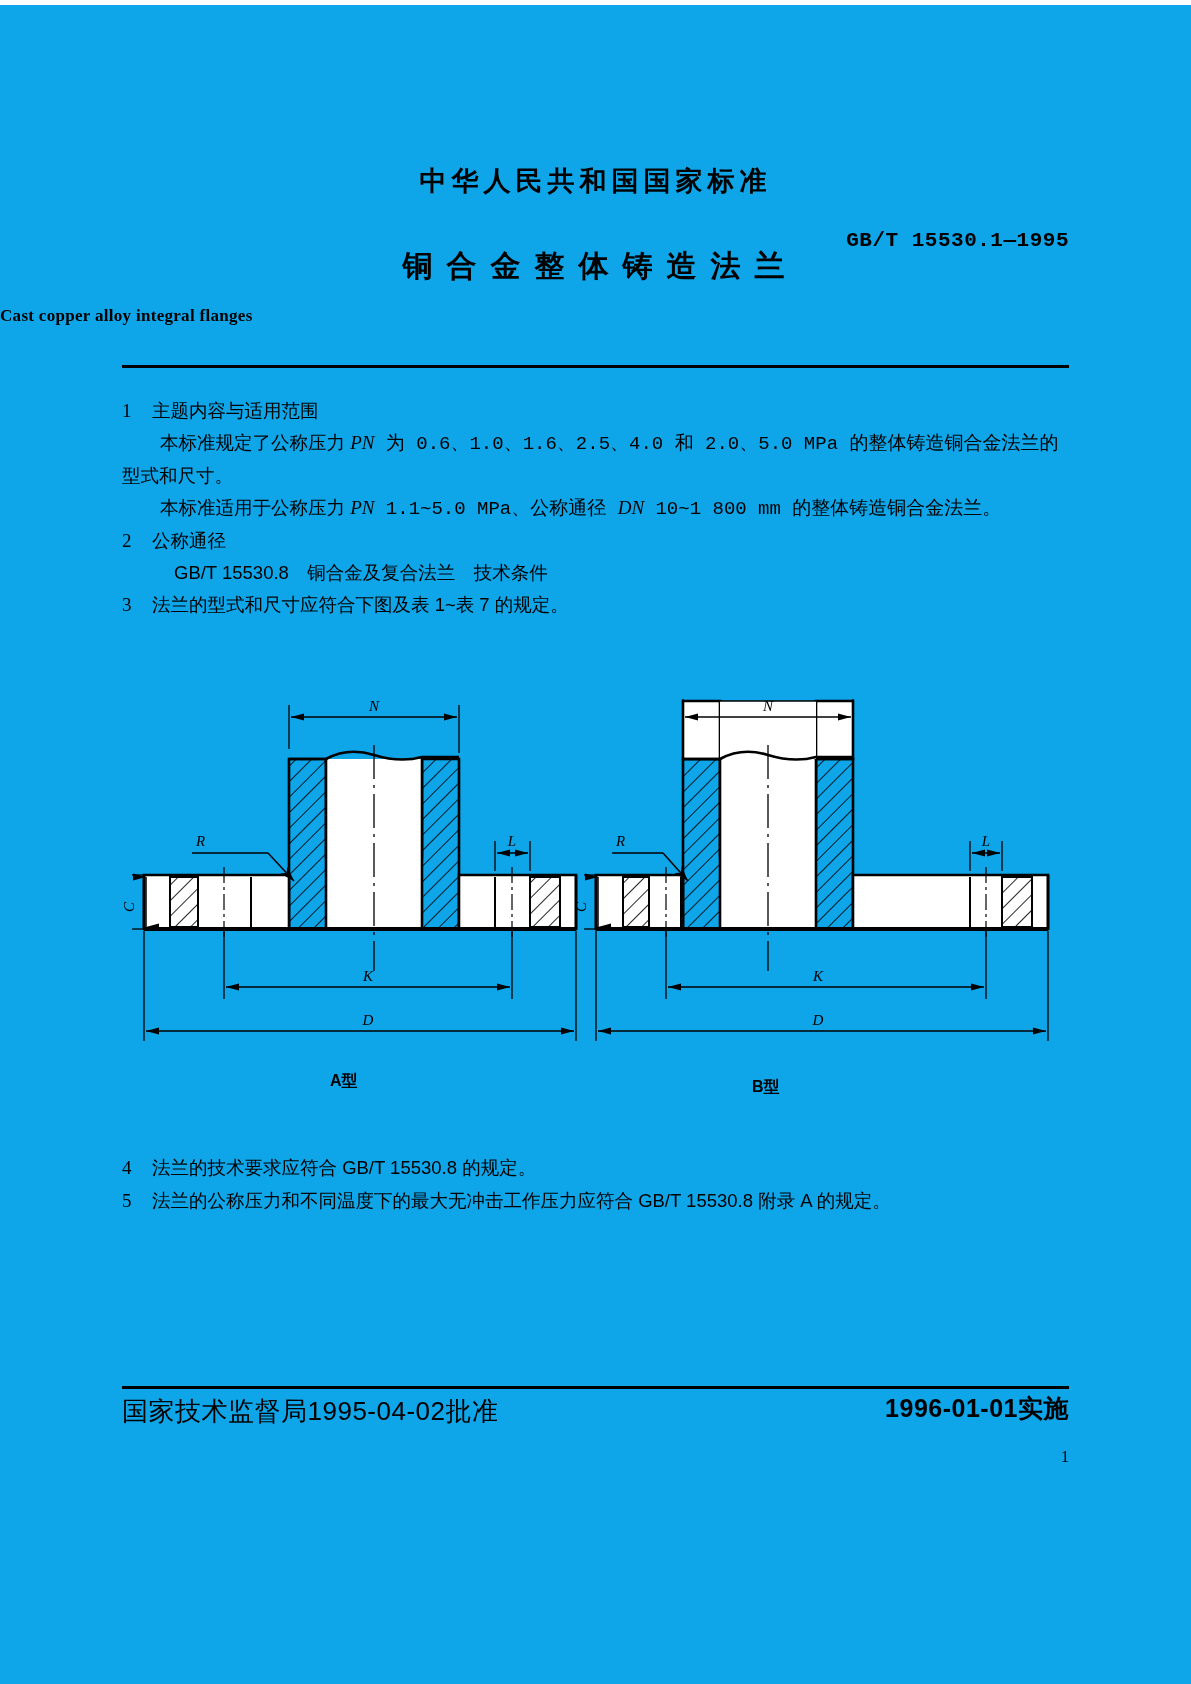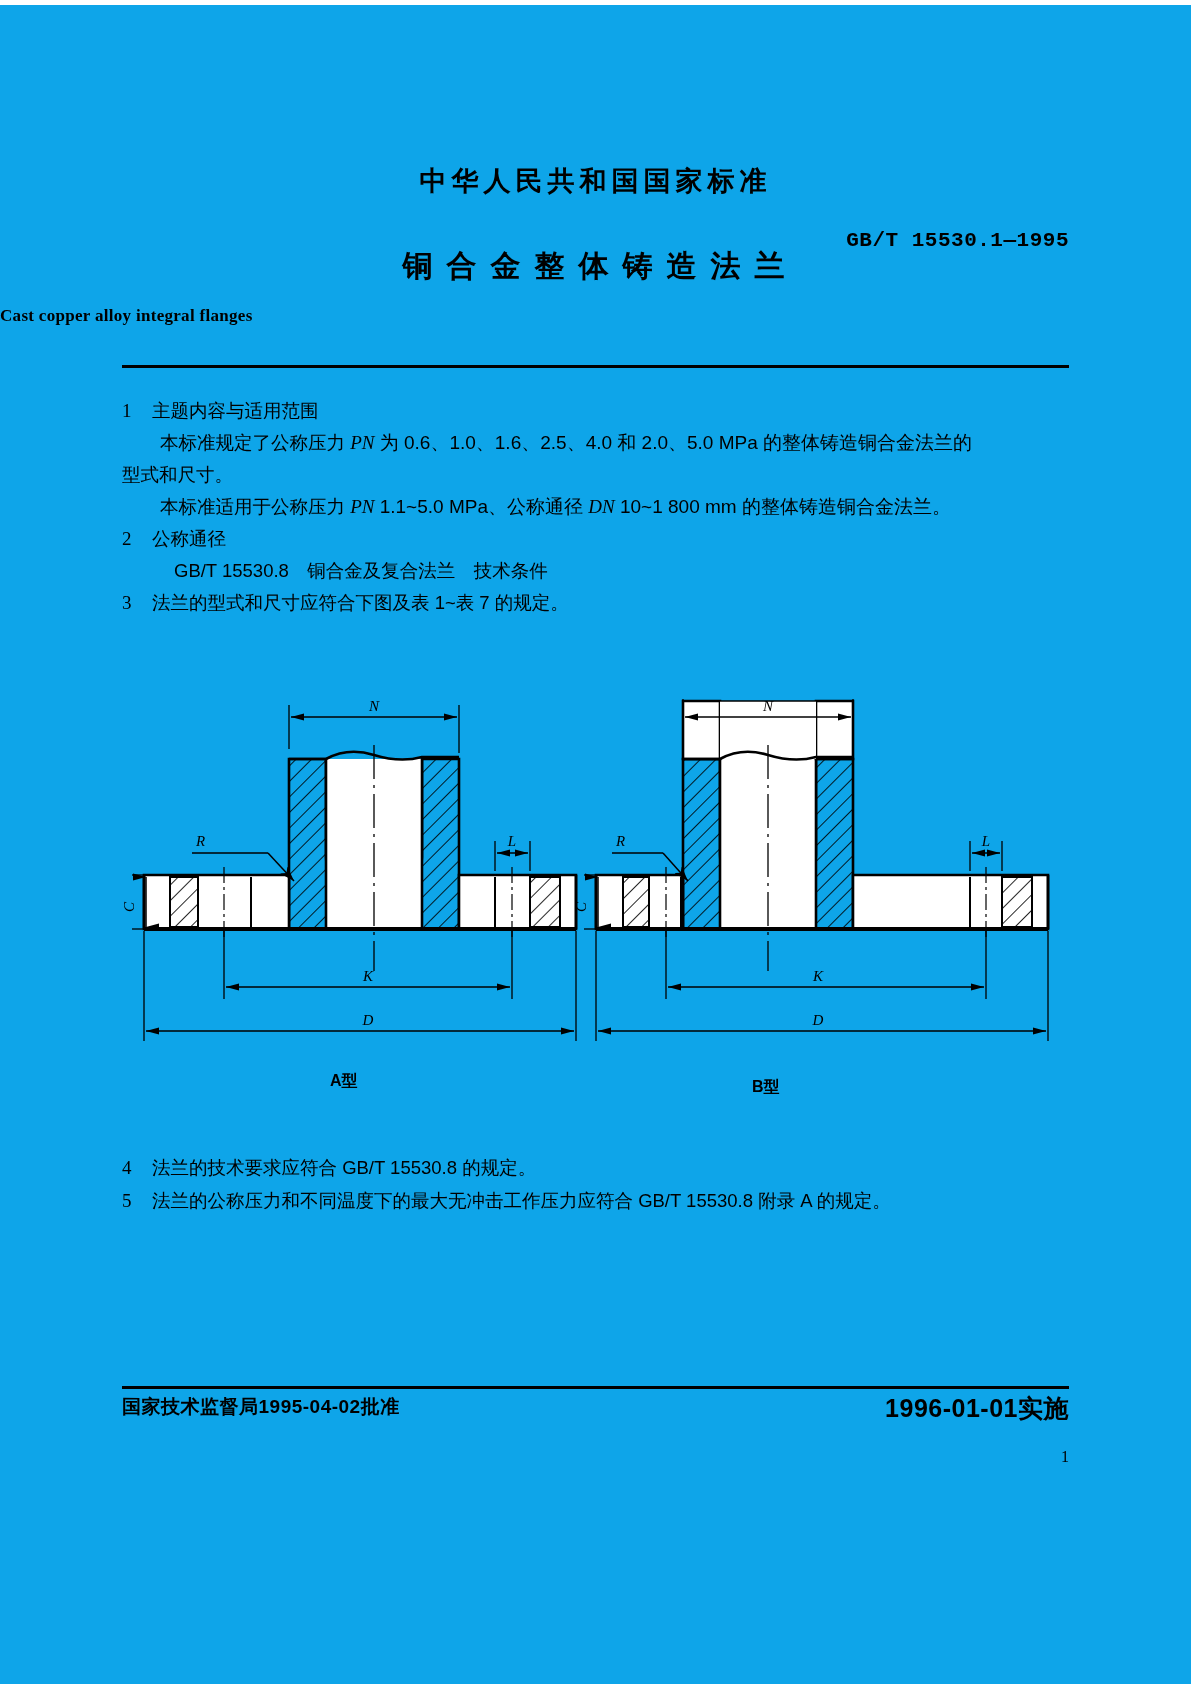--- a/index.html
+++ b/index.html
@@ -98,21 +98,21 @@
   }
   .ref-line {
     text-indent: 52px;
   }
   .ital {
     font-family: "Liberation Serif", "DejaVu Serif", serif;
     font-style: italic;
     font-size: 19px;
   }
   .rm {
-    font-family: Liberation Sans, sans-serif;
+    font-family: Liberation Mono, monospace;
     font-size: 19px;
     font-style: normal;
   }
 
   
   .figure {
     position: absolute;
     left: 118px;
     top: 636px;
     width: 955px;
@@ -145,22 +145,22 @@
     right: 122px;
     top: 1381px;
     height: 3px;
     background: #000;
   }
   .footer-left {
     position: absolute;
     left: 122px;
     top: 1389px;
     font-family: "Liberation Sans", "DejaVu Sans", sans-serif;
-    font-weight: bold;
-    font-size: 19px;
+    font-weight: normal;
+    font-size: 26px;
     letter-spacing: 0.5px;
   }
   .footer-right {
     position: absolute;
     right: 122px;
     top: 1387px;
     font-family: "Liberation Sans", "DejaVu Sans", sans-serif;
     font-weight: bold;
     font-size: 25px;
     letter-spacing: 0.5px;

